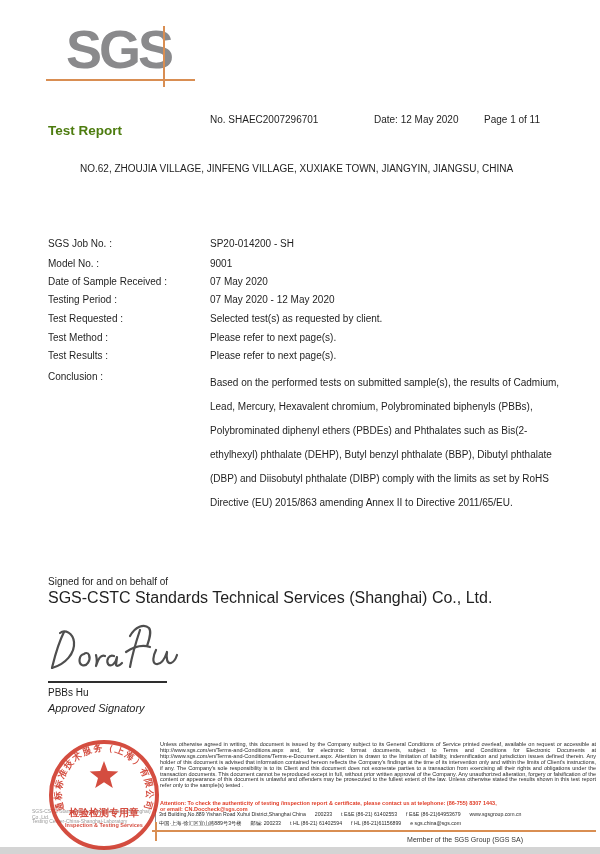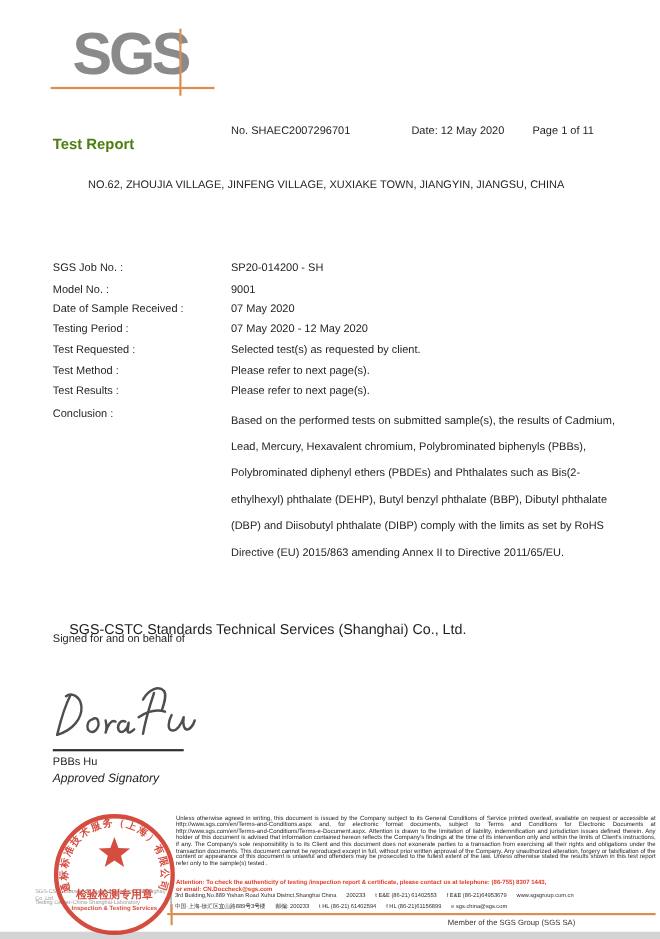--- a/index.html
+++ b/index.html
@@ -28,21 +28,21 @@
   .client-addr { position:absolute; left:48px; top:163px; font-size:10px;padding-left:32px; }
 
   .intro { position:absolute; left:48px; top:217px; font-size:10px; }
 
   .f-label { position:absolute; left:48px; font-size:10px; }
   .f-value { position:absolute; left:210px; font-size:10px; }
   .f-value.para { width:360px; line-height:24px; }
 
   
   .sig-for  { position:absolute; left:48px; top:576px; font-size:10px; }
-  .sig-co   { position:absolute; left:48px; top:564px; font-size:13px;margin-left:15px; }
+  .sig-co   { position:absolute; left:48px; top:589px; font-size:16px; }
   .sig-svg  { position:absolute; left:44px; top:618px; }
   .sig-line { position:absolute; left:48px; top:681px; width:119px; height:2px; background:#2e2e2e; }
   .sig-name { position:absolute; left:48px; top:687px; font-size:10px; }
   .sig-role { position:absolute; left:48px; top:702px; font-size:11px;font-style:italic; }
 
   
   .foot-co { position:absolute; left:32px; width:135px; font-size:5px; color:#9b9b9b; line-height:6px; }
   .terms {
     position:absolute; left:160px; top:742px; width:436px;
     font-size:5.5px; line-height:5.9px; text-align:justify; color:#2a2a2a;

